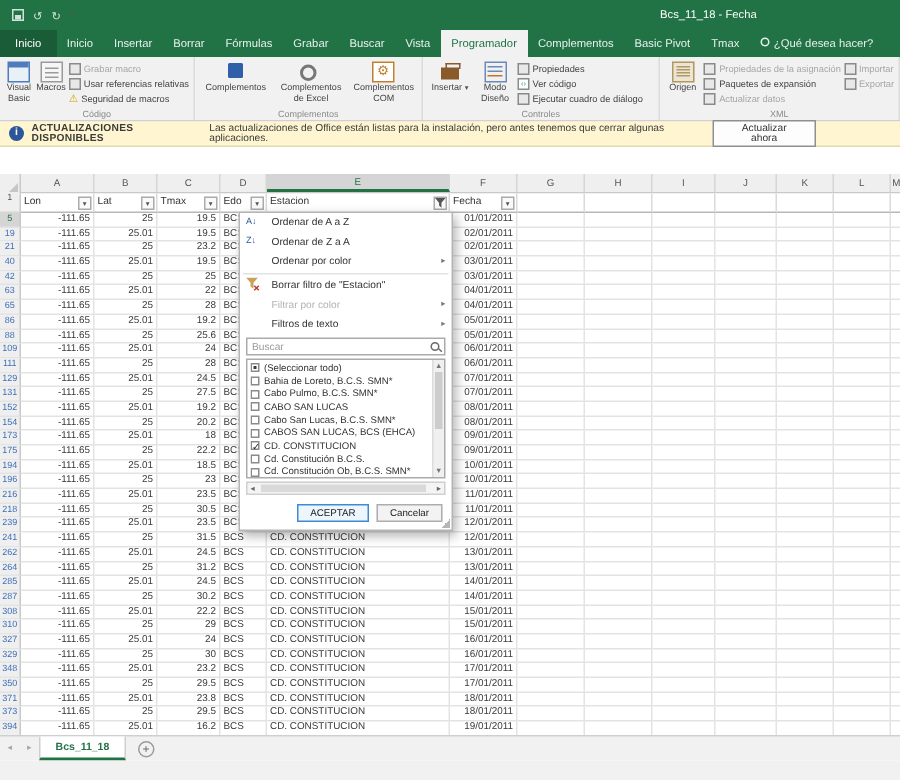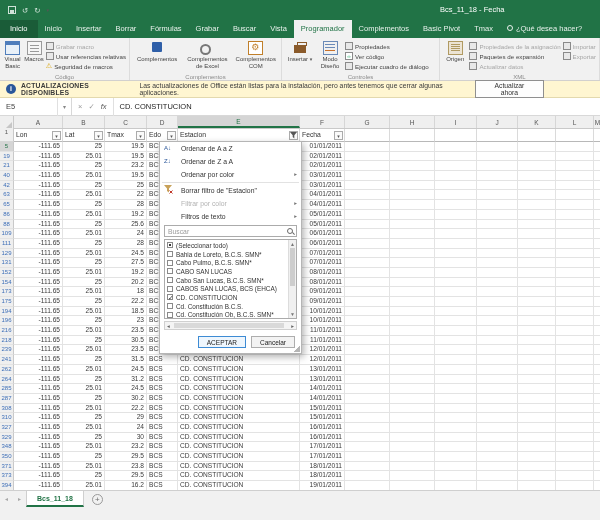--- a/index.html
+++ b/index.html
@@ -274,30 +274,20 @@
     </div>
   </div>
 
   <div class="msgbar">
     <span class="info-ic">i</span>
     <span class="msg-title">ACTUALIZACIONES DISPONIBLES</span>
     <span>Las actualizaciones de Office están listas para la instalación, pero antes tenemos que cerrar algunas aplicaciones.</span>
     <button class="msg-btn">Actualizar ahora</button>
   </div>
 
-  <div class="fbar">
-    <div class="namebox">E5</div>
-    <div class="nb-dd">▾</div>
-    <div class="fx-btns">
-      <span>×</span>
-      <span>✓</span>
-      <span class="fx">fx</span>
-    </div>
-    <div class="fvalue">CD. CONSTITUCION</div>
-  </div>
 
   <div class="grid">
     <div class="colletters">
       <div class="corner"></div>
     <div class="colletter" style="width: 49px;">A</div>
         <div class="colletter" style="width: 42px;">B</div>
         <div class="colletter" style="width: 42px;">C</div>
         <div class="colletter" style="width: 31px;">D</div>
         <div class="colletter sel" style="width: 122px;">E</div>
         <div class="colletter" style="width: 45px;">F</div>

